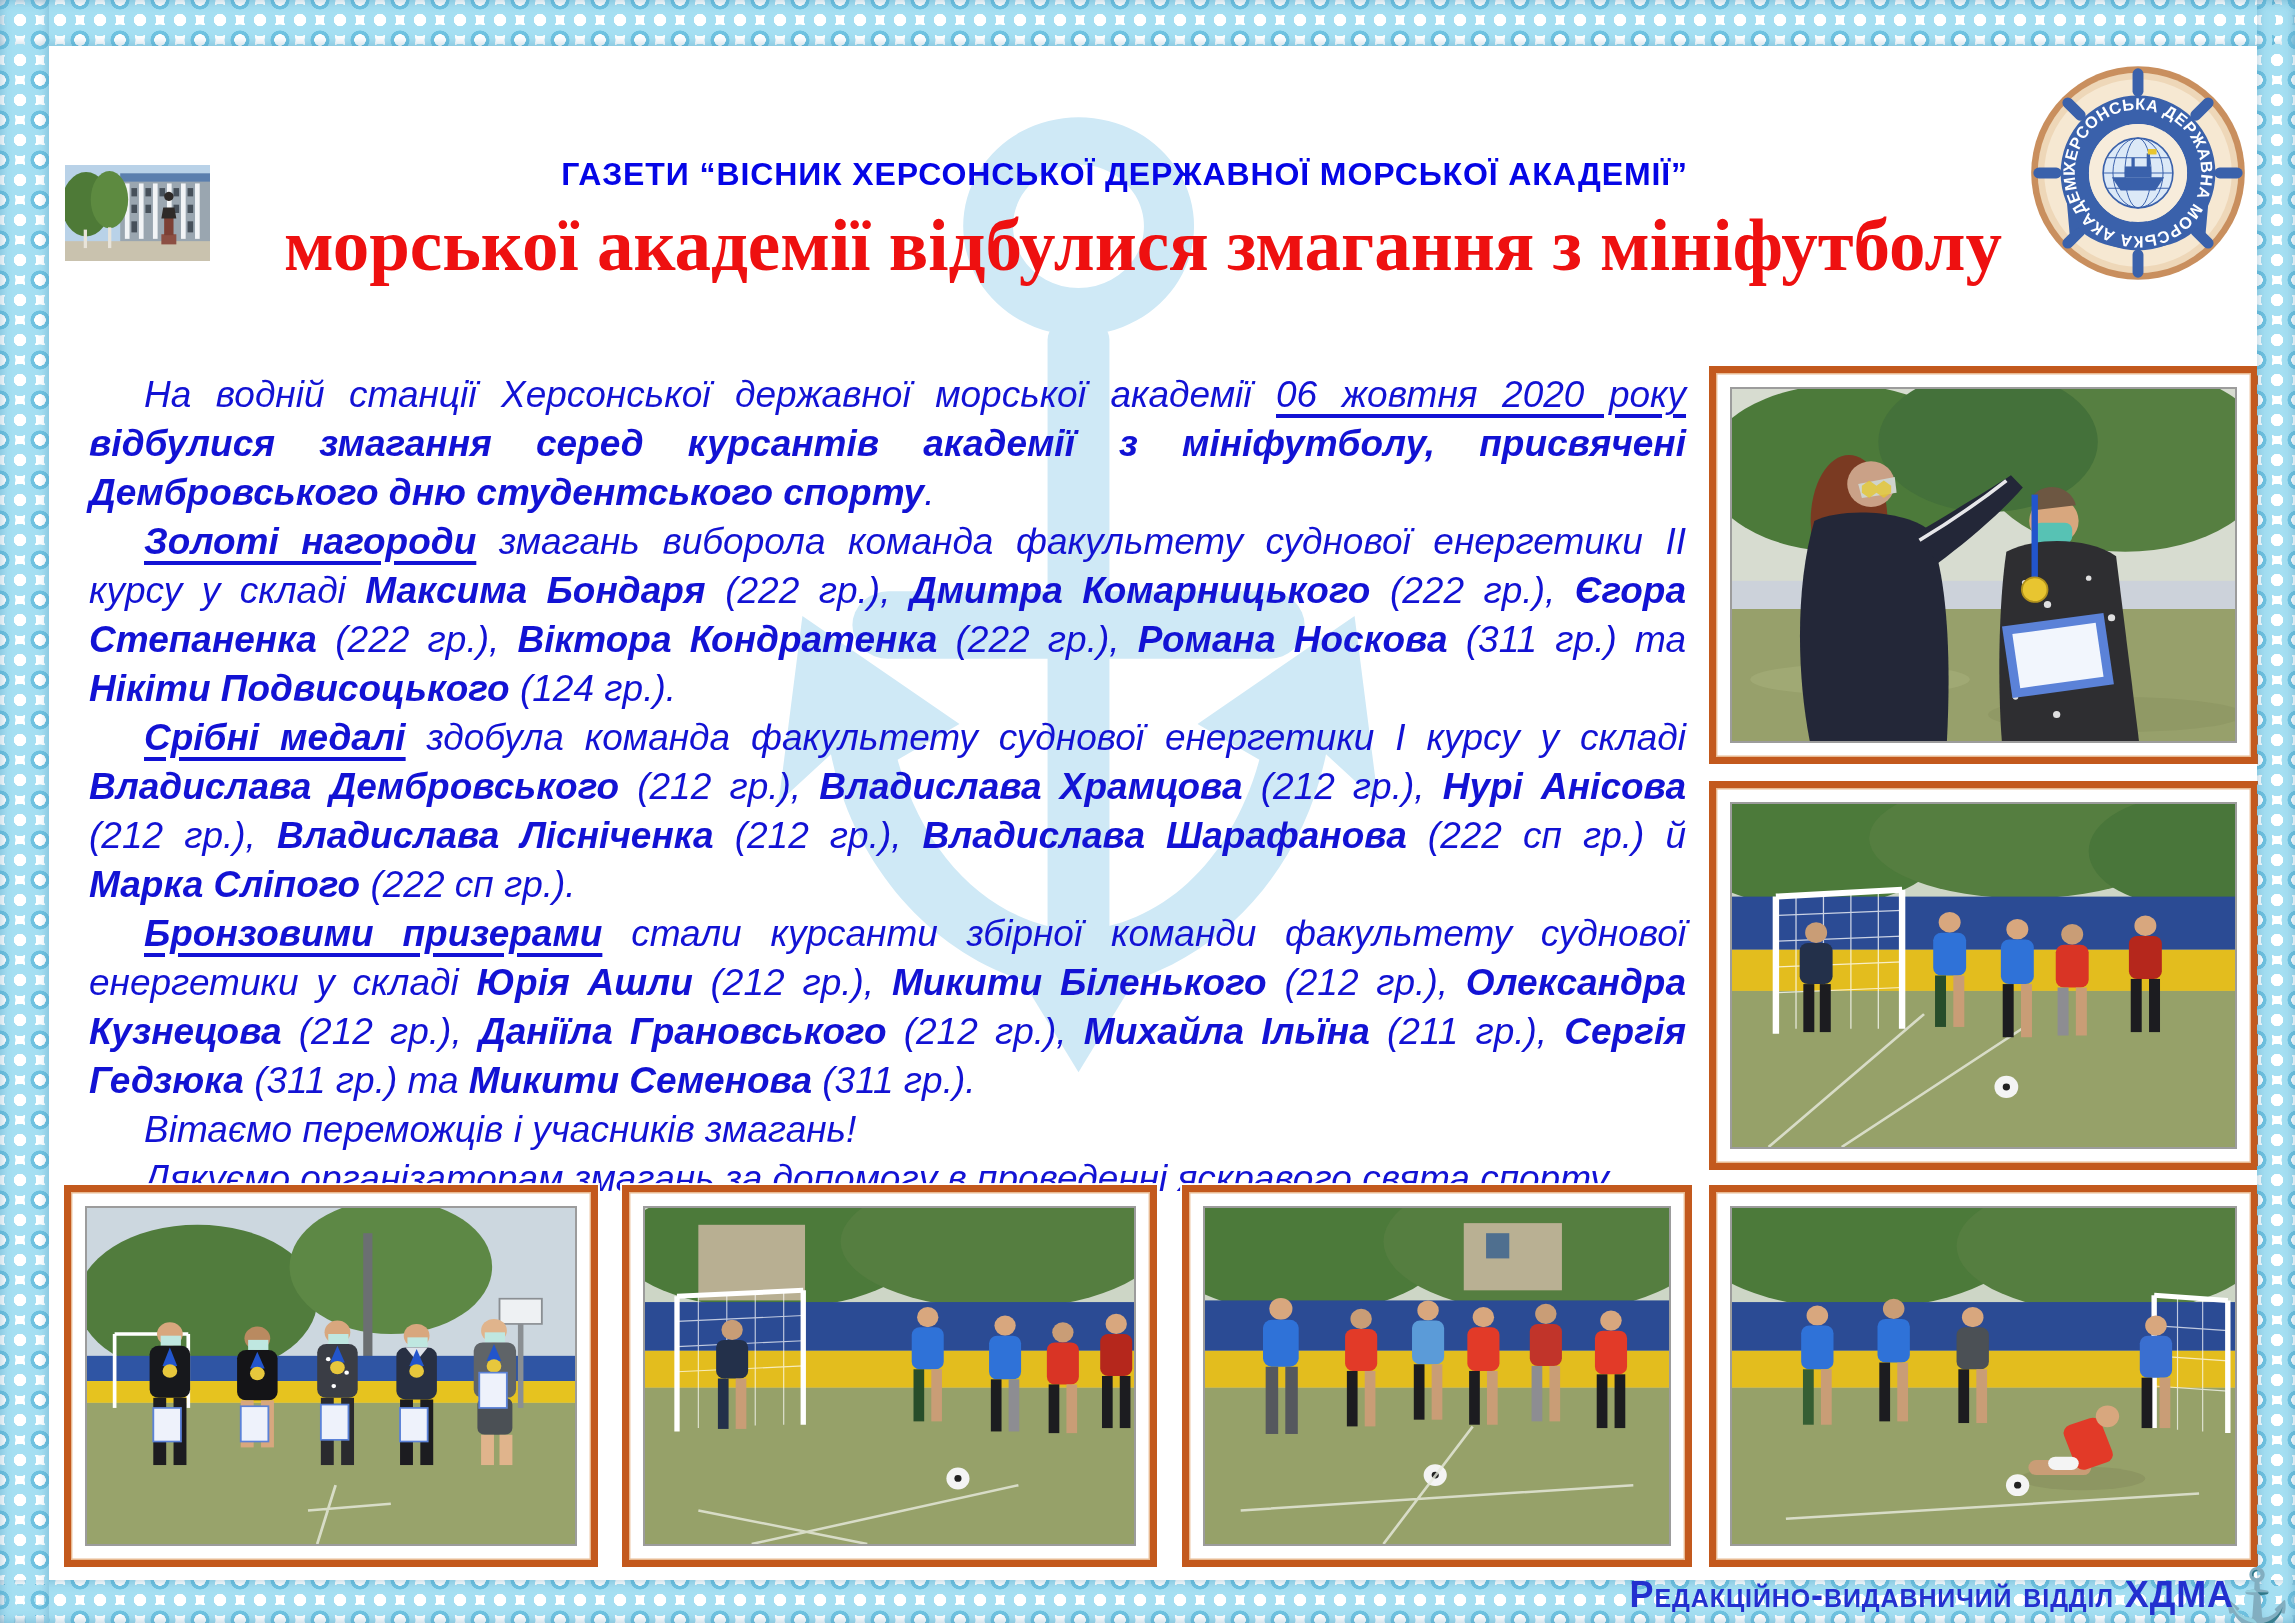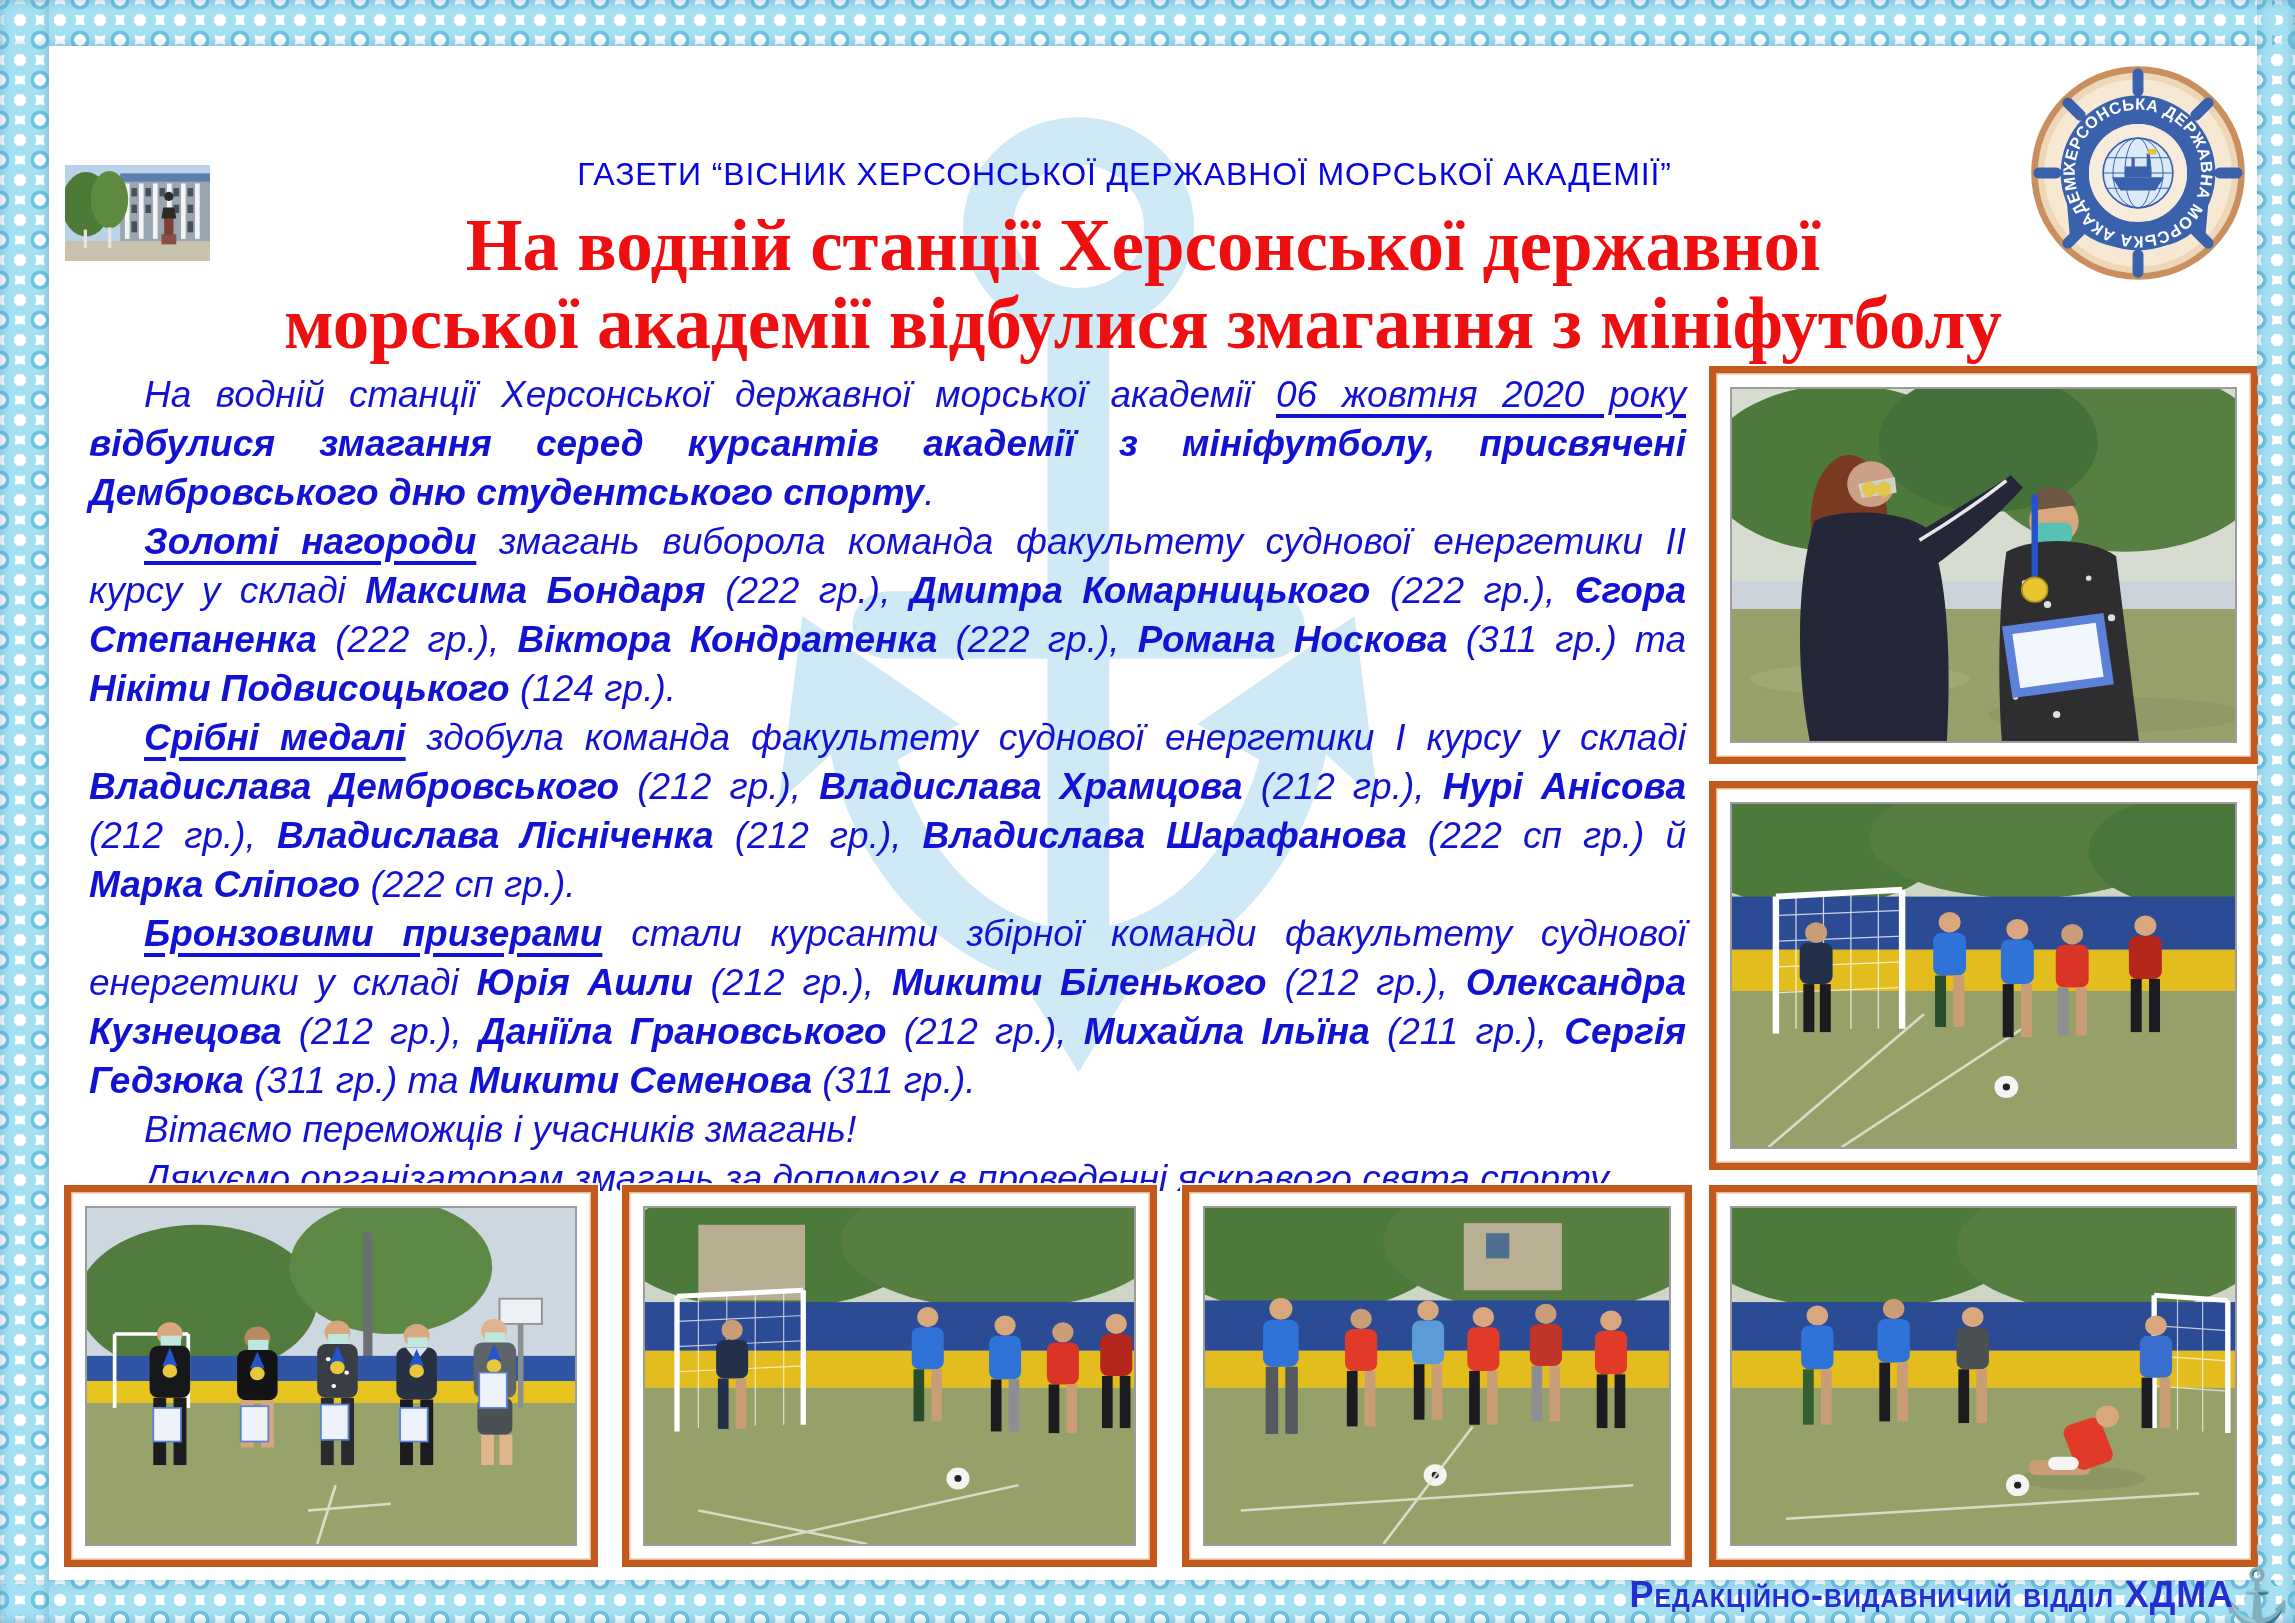--- a/index.html
+++ b/index.html
@@ -28,21 +28,21 @@
   .chain-top{top:0;left:0;right:0;height:46px;}
   .chain-bottom{bottom:0;left:0;right:0;height:43px;}
   .chain-left{top:0;bottom:0;left:0;width:49px;}
   .chain-right{top:0;bottom:0;right:0;width:38px;}
   .corner-anchor{position:absolute;z-index:6;right:2.8px;bottom:-2.8px;font-size:56px;color:var(--chain_blue_dark);line-height:1;}
 
   
   .masthead{position:absolute;z-index:3;top:55px;left:241px;right:287px;text-align:center;
     color:var(--masthead_blue);font-size:81px;font-weight:bold;letter-spacing:1.9px;white-space:nowrap;}
   .masthead-sub{position:absolute;z-index:3;top:156px;left:241px;right:287px;text-align:center;
-    color:var(--masthead_blue);font-size:32px;font-weight:normal;letter-spacing:0.9px;white-space:nowrap;}
+    color:var(--masthead_blue);font-size:32px;font-weight:bold;letter-spacing:0.9px;white-space:nowrap;}
   .headline{position:absolute;z-index:3;top:207px;left:139px;right:148px;text-align:center;
     color:var(--headline_red);font-family:"Liberation Serif",serif;font-weight:bold;
     font-size:73px;line-height:78px;white-space:nowrap;}
 
   
   .article{position:absolute;z-index:2;left:89px;top:370px;width:1597px;
     color:var(--body_blue);font-style:italic;font-size:37px;line-height:49px;}
   .article p{margin:0;text-indent:55px;text-align:justify;}
   .article .b{font-weight:bold;}
   .article .u{text-decoration:underline;text-decoration-thickness:4.2px;text-underline-offset:7.4px;}
@@ -163,21 +163,20 @@
     <g fill="#3a61ab">
       <path d="M76,104 L124,104 L116,116 L84,116 Z"></path>
       <rect x="88" y="94" width="24" height="10"></rect>
       <rect x="108" y="82" width="3" height="14"></rect>
       <rect x="94" y="86" width="3" height="9"></rect>
       <rect x="109" y="78" width="8" height="5" fill="#e8c530"></rect>
     </g>
   </svg>
 
   <div class="headline">
-    <div>На водній станції Херсонської державної</div>
     <div>морської академії відбулися змагання з мініфутболу</div>
   </div>
 
   <div class="article">
       <p><span>На водній станції Херсонської державної морської академії </span><span class="u">06 жовтня 2020 року</span><span> </span><span class="b">відбулися змагання серед курсантів академії з мініфутболу, присвячені Дембровського дню студентського спорту</span><span>.</span></p>
       <p><span class="b u">Золоті нагороди</span><span> змагань виборола команда факультету суднової енергетики ІІ курсу у складі </span><span class="b">Максима Бондаря</span><span> (222 гр.), </span><span class="b">Дмитра Комарницького</span><span> (222 гр.), </span><span class="b">Єгора Степаненка</span><span> (222 гр.), </span><span class="b">Віктора Кондратенка</span><span> (222 гр.), </span><span class="b">Романа Носкова</span><span> (311 гр.) та </span><span class="b">Нікіти Подвисоцького</span><span> (124 гр.).</span></p>
       <p><span class="b u">Срібні медалі</span><span> здобула команда факультету суднової енергетики І курсу у складі </span><span class="b">Владислава Дембровського</span><span> (212 гр.), </span><span class="b">Владислава Храмцова</span><span> (212 гр.), </span><span class="b">Нурі Анісова</span><span> (212 гр.), </span><span class="b">Владислава Лісніченка</span><span> (212 гр.), </span><span class="b">Владислава Шарафанова</span><span> (222 сп гр.) й </span><span class="b">Марка Сліпого</span><span> (222 сп гр.).</span></p>
       <p><span class="b u">Бронзовими призерами</span><span> стали курсанти збірної команди факультету суднової енергетики у складі </span><span class="b">Юрія Ашли</span><span> (212 гр.), </span><span class="b">Микити Біленького</span><span> (212 гр.), </span><span class="b">Олександра Кузнецова</span><span> (212 гр.), </span><span class="b">Даніїла Грановського</span><span> (212 гр.), </span><span class="b">Михайла Ільїна</span><span> (211 гр.), </span><span class="b">Сергія Гедзюка</span><span> (311 гр.) та </span><span class="b">Микити Семенова</span><span> (311 гр.).</span></p>
       <p><span>Вітаємо переможців і учасників змагань!</span></p>
       <p><span>Дякуємо організаторам змагань за допомогу в проведенні яскравого свята спорту.</span></p>

